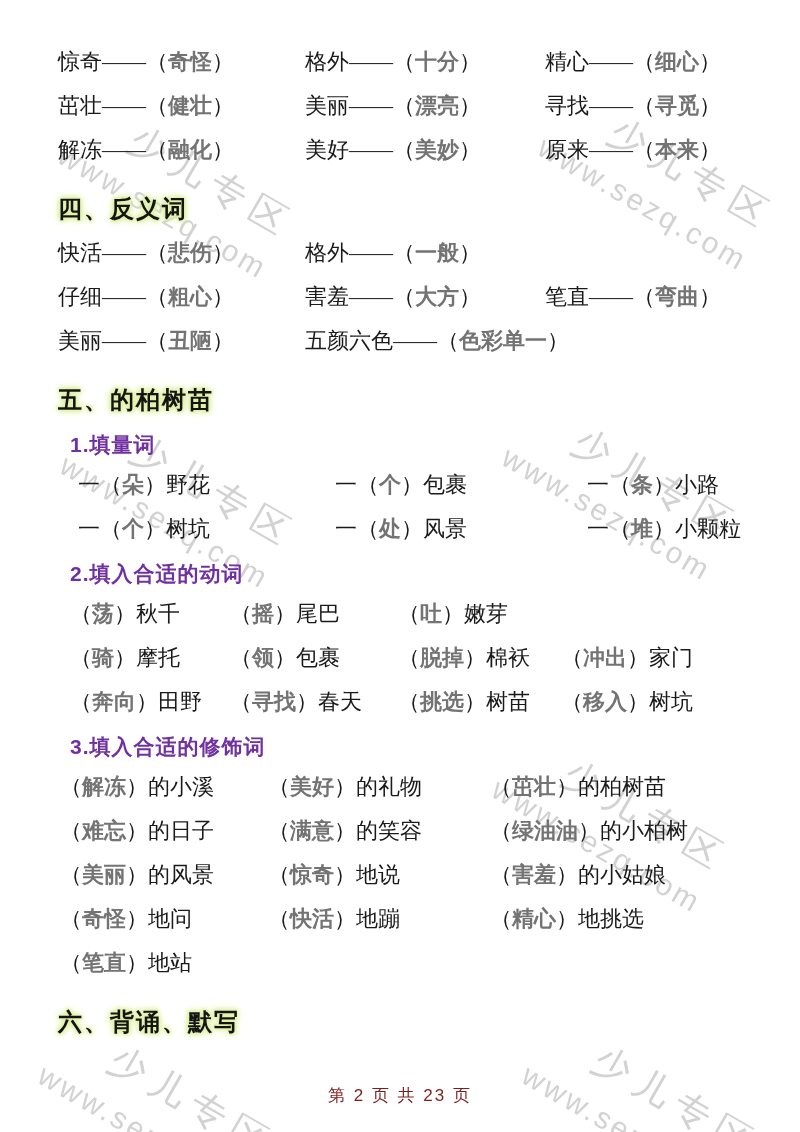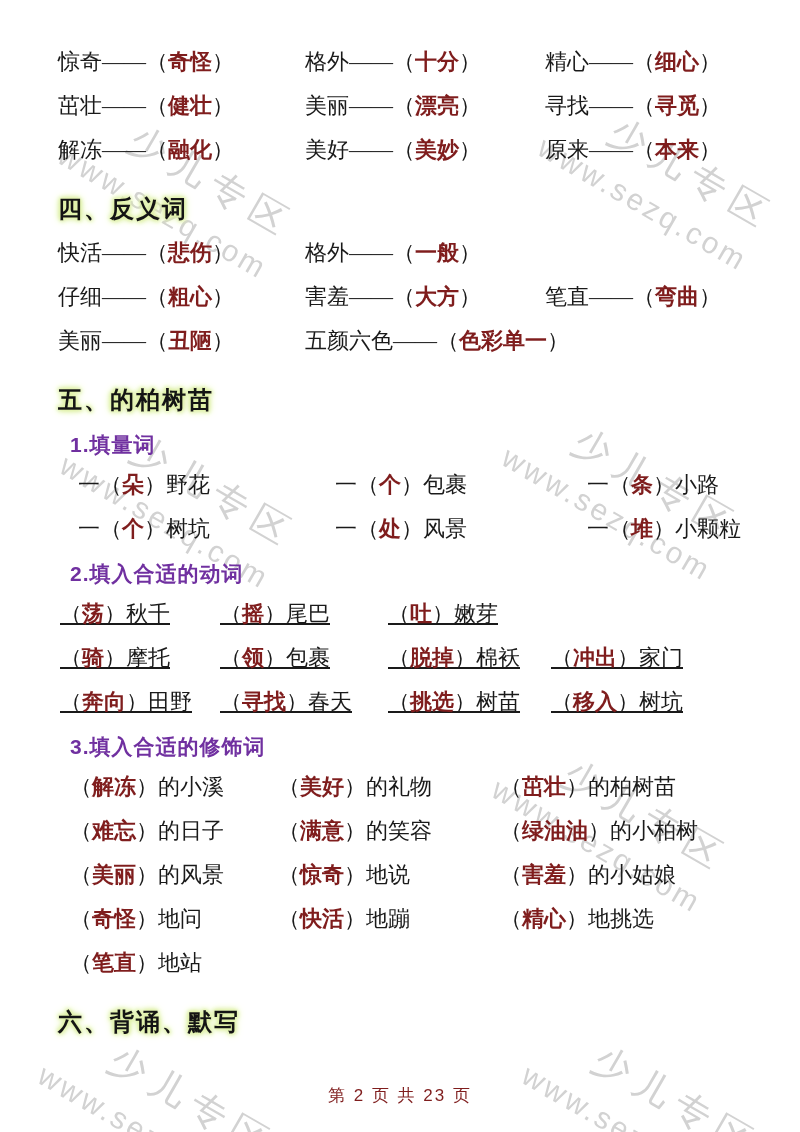--- a/index.html
+++ b/index.html
@@ -17,24 +17,24 @@
   .wm4{left:542px;top:390px;}
   .wm5{left:532px;top:722px;}
   .wm6{left:78px;top:1008px;}
   .wm7{left:562px;top:1008px;}
   
   .content{position:relative;z-index:1;padding:50px 30px 0 58px;}
   .row{display:grid;font-size:22px;line-height:24px;height:24px;margin-bottom:20px;
        color:#1a1a1a;white-space:nowrap;}
   .g3a{grid-template-columns:247px 240px 1fr;}
   .g3q{grid-template-columns:245px 240px 1fr;margin-left:20px;gap:12px;}
-  .g4v{grid-template-columns:160px 168px 163px 1fr;margin-left:2px;text-decoration:underline;}
-  .g3m{grid-template-columns:208px 222px 1fr;margin-left:12px;}
+  .g4v{grid-template-columns:160px 168px 163px 1fr;margin-left:12px;}
+  .g3m{grid-template-columns:208px 222px 1fr;margin-left:2px;}
   .it i{font-style:normal;color:#1a1a1a;}
-  .it b{color:#7f1d1d;font-weight:600;}
+  .it b{color:#737373;font-weight:600;}
   .sec{font-family:"Liberation Sans","DejaVu Sans",sans-serif;
        font-size:24px;font-weight:bold;color:#141414;letter-spacing:2px;
        margin:32px 0 17px 0;line-height:30px;
        text-shadow:0 0 3px #e3f2ae,0 0 6px #ddf0a2,0 0 10px #ddf0a2,1px 1px 4px #ddf0a2,-1px -1px 4px #ddf0a2;}
   .sec:first-of-type{margin-top:25px;}
   .sub{font-family:Liberation Sans, sans-serif;
        font-size:21px;font-weight:bold;color:#7030a0;letter-spacing:1px;
        margin:12px 0 15px 12px;line-height:26px;}
   .footer{position:absolute;z-index:1;left:0;right:0;top:1084px;text-align:center;
           font-size:17px;color:#7f1d1d;letter-spacing:2px;

